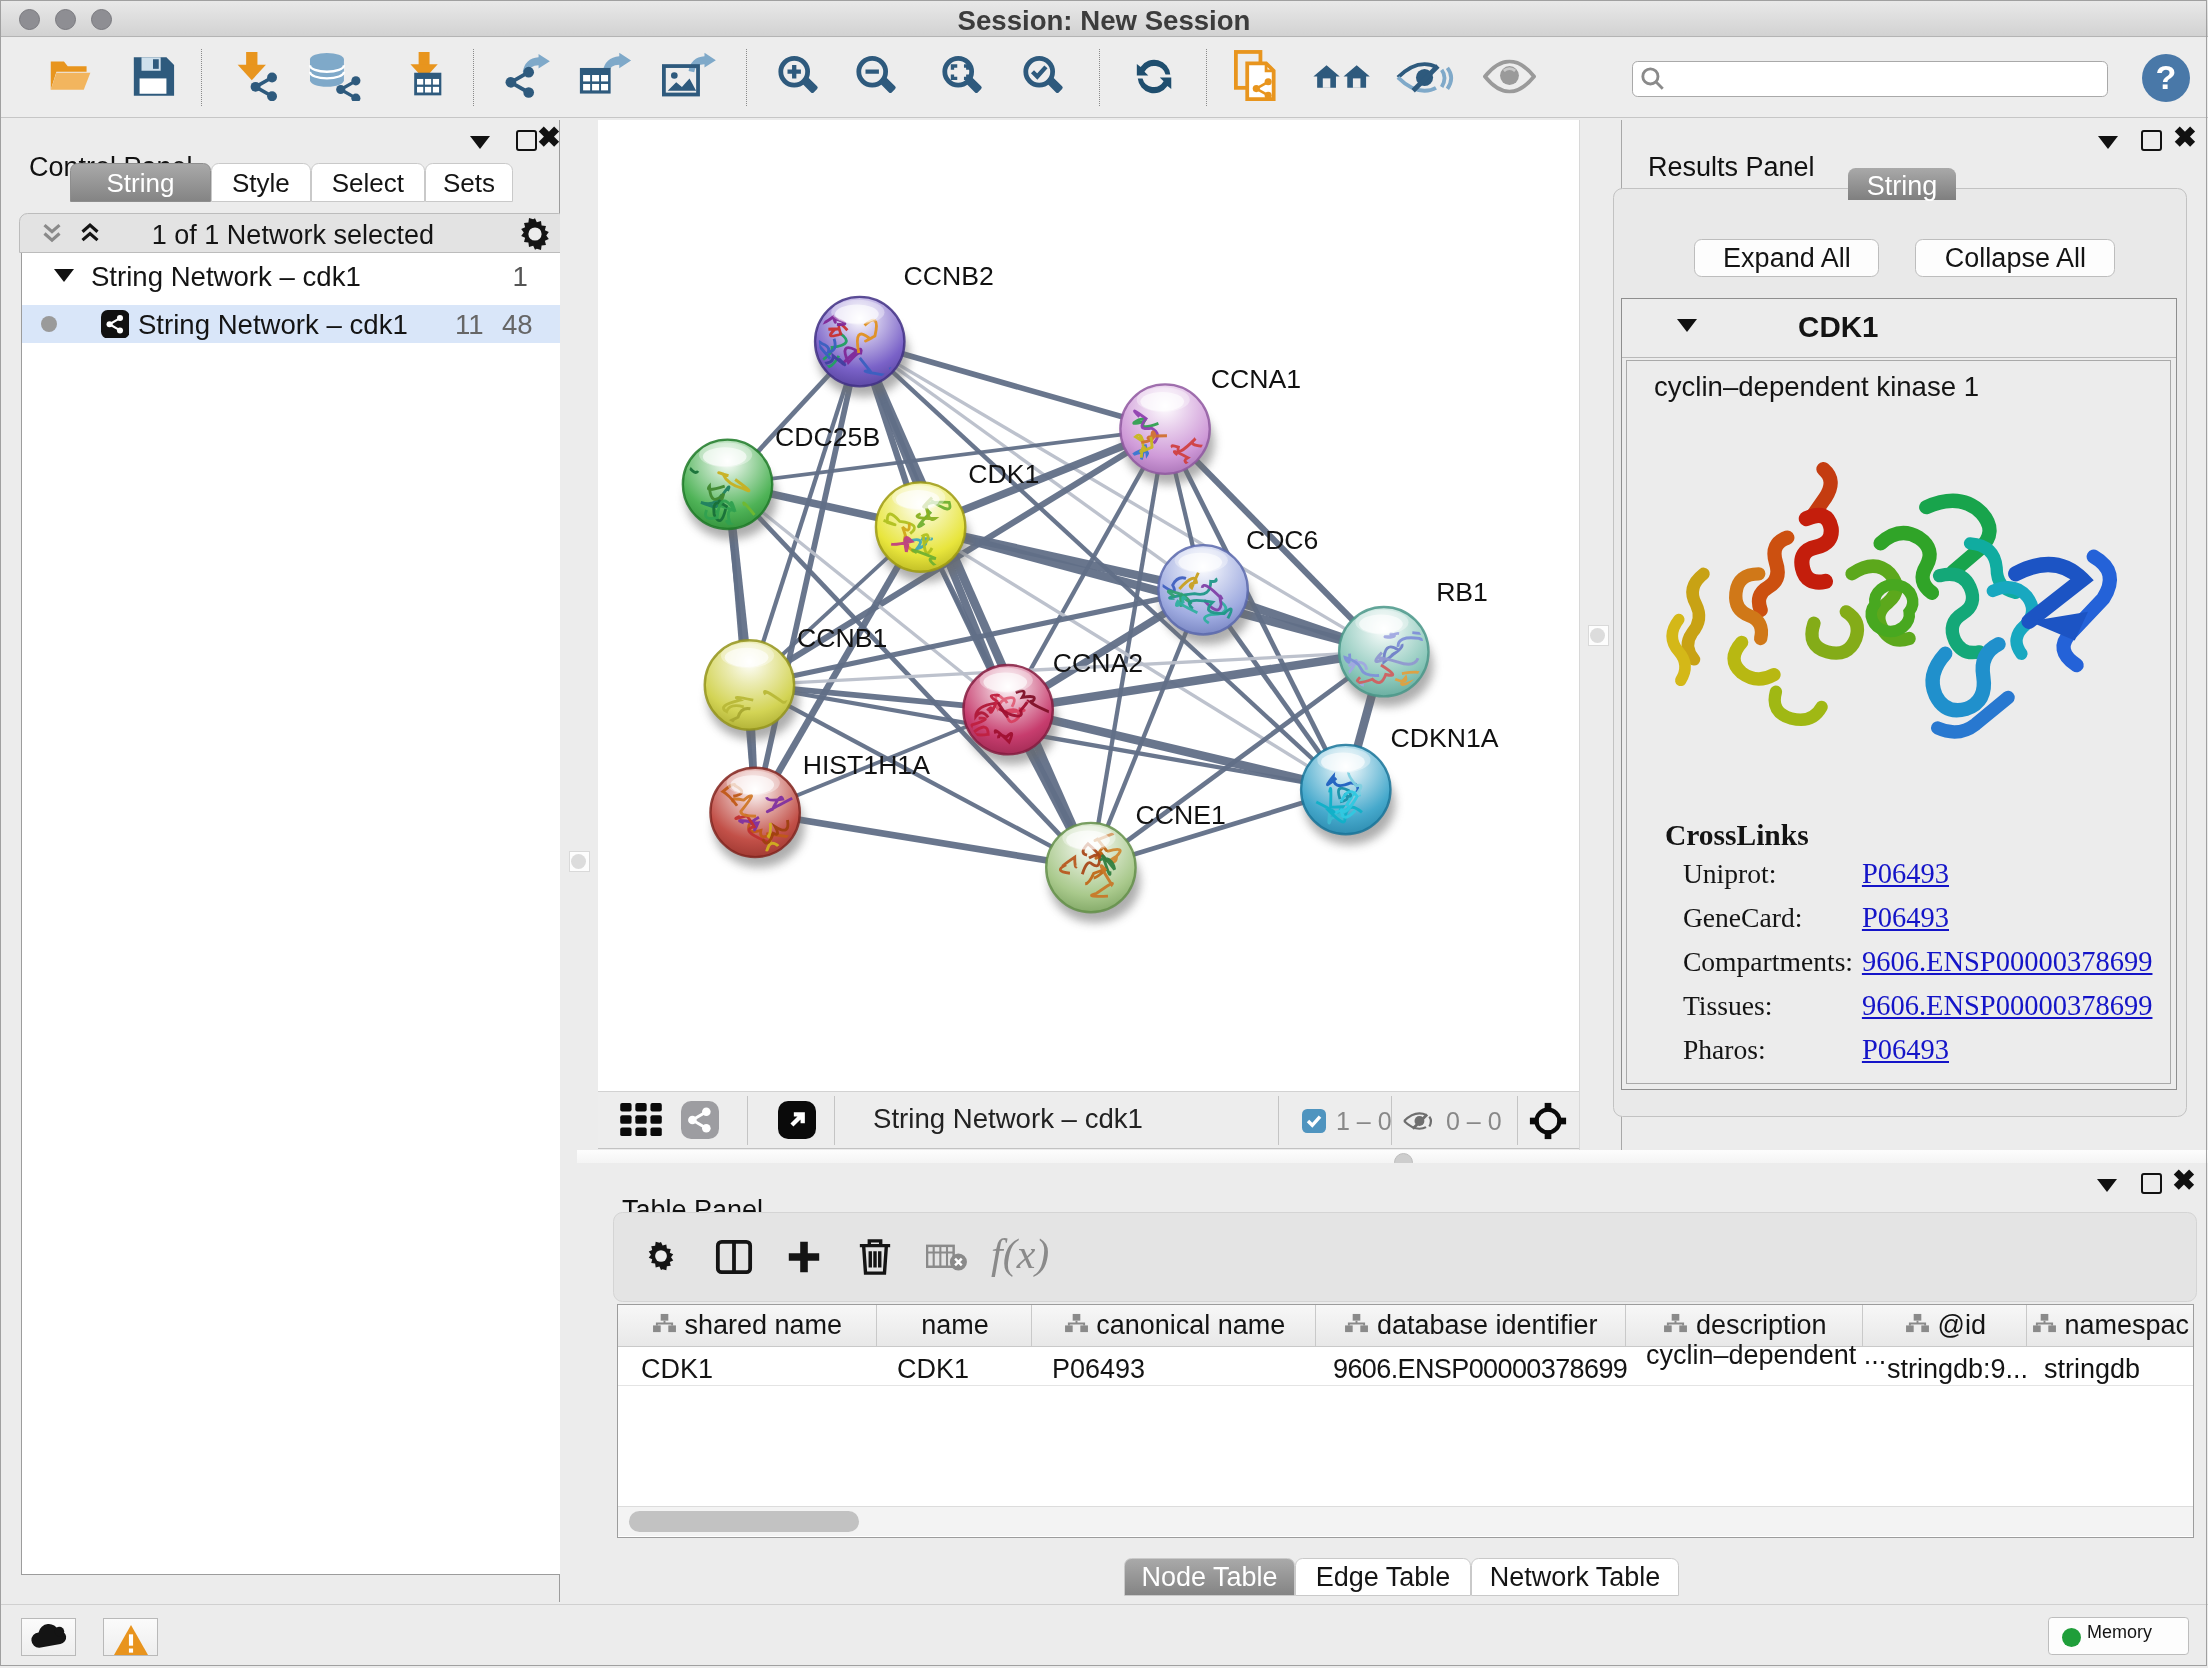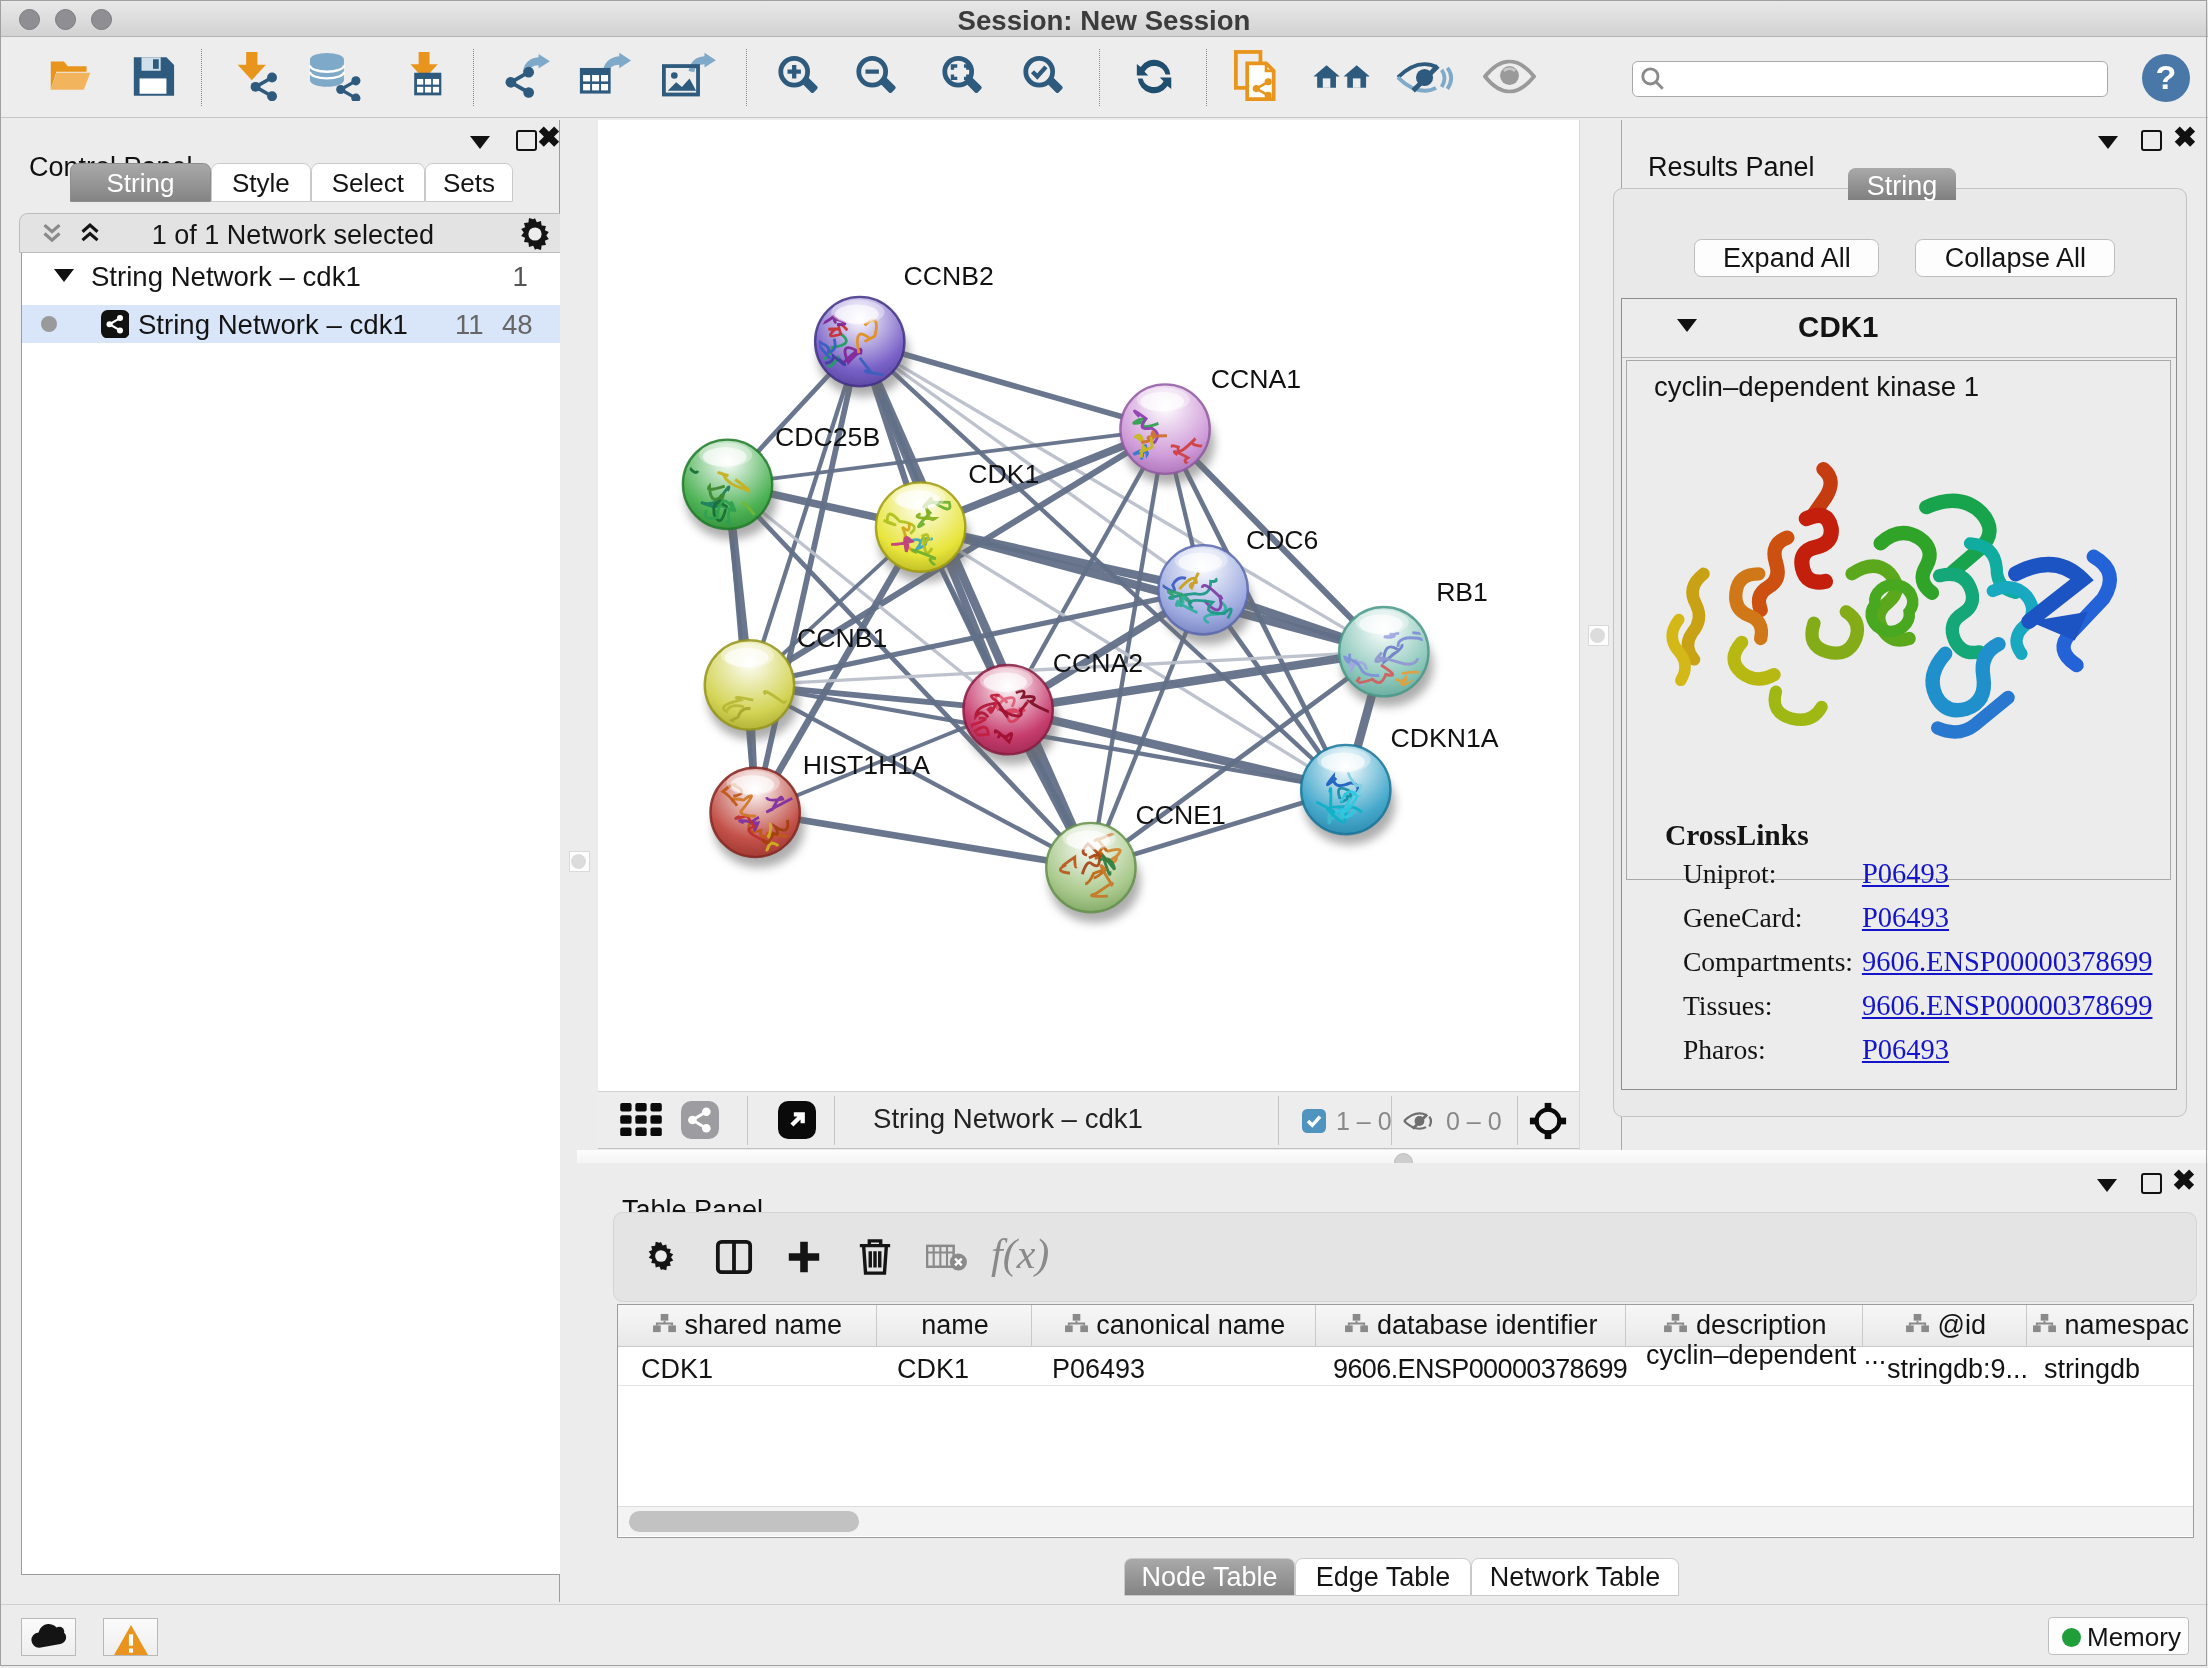--- a/index.html
+++ b/index.html
@@ -31,37 +31,37 @@
 .vsep{position:absolute;top:3.8px;height:49px;border-left:1.9px solid #c4c4c4;}
 .gap{left:577px;top:1150px;width:1631px;height:13.3px;background:linear-gradient(#fdfdfd,#f4f4f4);}
 .rsplit{left:1579px;top:120px;width:43px;height:1030px;background:#ececec;border-left:1.9px solid #d8d8d8;border-right:1.9px solid #a8a8a8;}
 
 .rpanel{left:1622px;top:120px;width:587px;height:1030px;background:#ececec;}
 .stringtab{position:absolute;left:226px;top:48px;width:108px;height:32px;z-index:3;background:linear-gradient(#a9a9a9,#7f7f7f);border-radius:7.6px 7.6px 0 0;color:#fff;font-size:27px;text-align:center;padding-top:2.9px;}
 .rbox{position:absolute;left:-8.6px;top:68px;width:574px;height:929px;background:#e9e9e9;border:1.9px solid #c2c2c2;border-radius:9.5px;}
 .expbtn{position:absolute;top:50px;height:38px;background:#fdfdfd;border:1.9px solid #bdbdbd;border-radius:7.6px;font-size:27px;text-align:center;padding-top:2.9px;}
 .inbox{position:absolute;left:6.7px;top:109px;width:556px;height:792px;border:1.9px solid #8e8e8e;background:#ececec;}
 .cdkhdr{position:absolute;left:0;top:0;width:100%;height:59px;border-bottom:1.9px solid #b9b9b9;}
-.inbox2{position:absolute;left:3.8px;top:61px;width:545px;height:520px;border:1.9px solid #a9a9a9;background:#ececec;}
+.inbox2{position:absolute;left:3.8px;top:61px;width:545px;height:724px;border:1.9px solid #a9a9a9;background:#ececec;}
 .serif{font-family:"Liberation Serif",serif;}
 .link{color:#1414c8;text-decoration:underline;}
 
 .tpanel{left:577px;top:1163px;width:1631px;height:439px;background:#ececec;}
 .ttoolbar{position:absolute;left:36px;top:49px;width:1584px;height:90px;background:#e4e4e4;border:1px solid #d4d4d4;border-radius:9.5px;padding-left:12px;}
 .tbl{position:absolute;left:40px;top:141px;width:1577px;height:234px;background:#fff;border:1.9px solid #9c9c9c;}
 .thead{position:absolute;left:0;top:0;width:100%;height:42px;background:linear-gradient(#f7f7f7,#e8e8e8);border-bottom:1.9px solid #c9c9c9;}
 .thcell{position:absolute;top:0;height:42px;border-right:1.9px solid #c9c9c9;font-size:27px;text-align:center;padding-top:4.8px;}
 .scrollstrip{position:absolute;left:0;top:201px;width:100%;height:29.5px;background:#f3f3f3;border-top:1px solid #dcdcdc;}
 .scrollpill{position:absolute;left:11.4px;top:3.8px;width:230px;height:21px;background:#c2c2c2;border-radius:10.5px;}
 .btab{position:absolute;top:395px;height:38px;background:#fff;border:1px solid #c9c9c9;border-radius:7.6px 7.6px 0 0;font-size:27px;text-align:center;padding-top:2.9px;}
 .btab.sel{background:linear-gradient(#a9a9a9,#848484);color:#fff;}
 
 .statusbar{left:0;top:1604px;width:2208px;height:65px;background:#ececec;border-top:1.9px solid #d0d0d0;}
 .sbtn{position:absolute;top:13.3px;width:55px;height:38px;background:linear-gradient(#fbfbfb,#eeeeee);border:1.9px solid #b9b9b9;text-align:center;padding-top:3.8px;}
-.membtn{position:absolute;left:2048px;top:12.4px;width:141px;height:38px;background:#fdfdfd;border:1.9px solid #bdbdbd;border-radius:3.8px;font-size:26px;padding:3.8px 0 0 38px;}
+.membtn{position:absolute;left:2048px;top:12.4px;width:141px;height:38px;background:#fdfdfd;border:1.9px solid #bdbdbd;border-radius:3.8px;font-size:18px;padding:3.8px 0 0 38px;}
 .dot{position:absolute;left:13.3px;top:9.5px;width:19px;height:19px;border-radius:50%;background:#1f9e3a;}
 </style></head><body>
 
 <div style="position:absolute;left:0;top:0;width:2207px;height:1666px;border:1px solid #a0a0a0;z-index:50;pointer-events:none;"></div>
 <div class="abs titlebar">
  <div class="tl" style="left:19px"></div>
     <div class="tl" style="left:55px"></div>
     <div class="tl" style="left:91px"></div>
  <div class="title">Session: New Session</div>
 </div>

